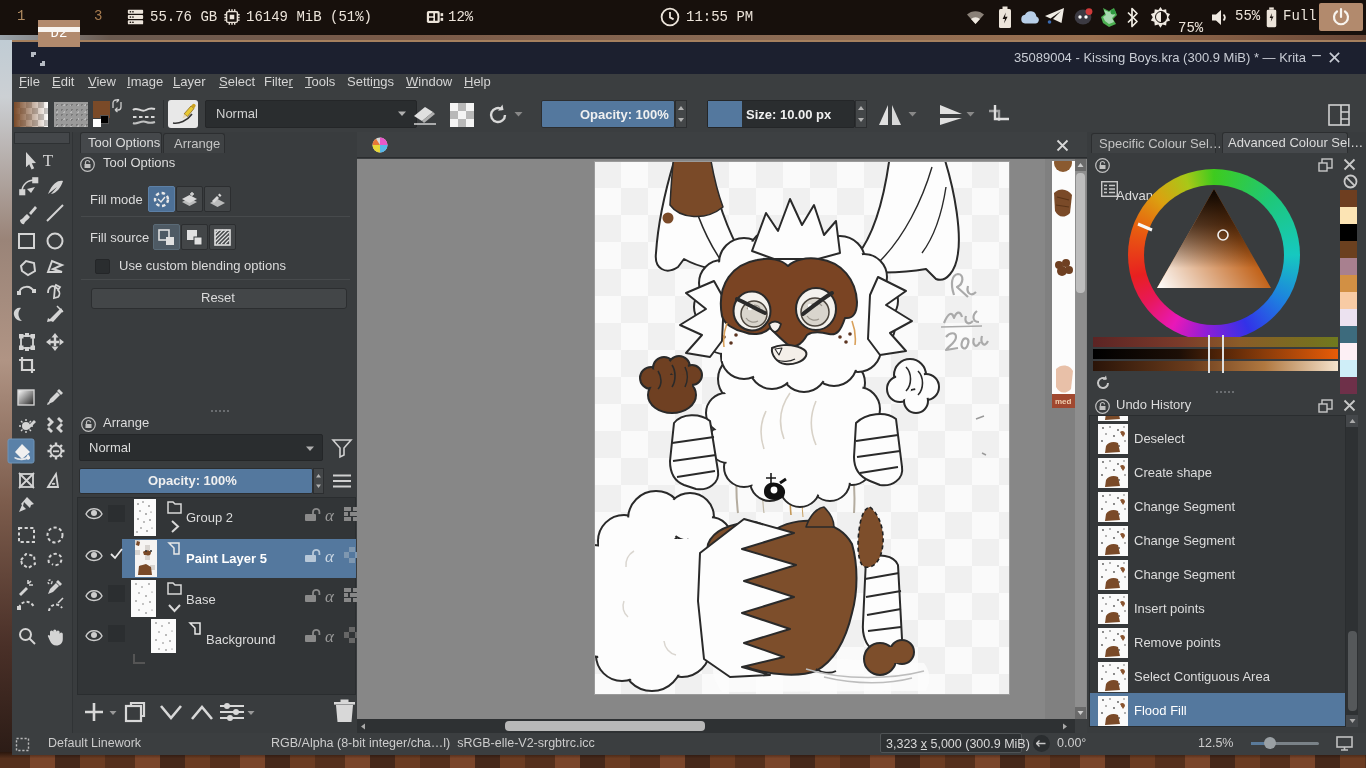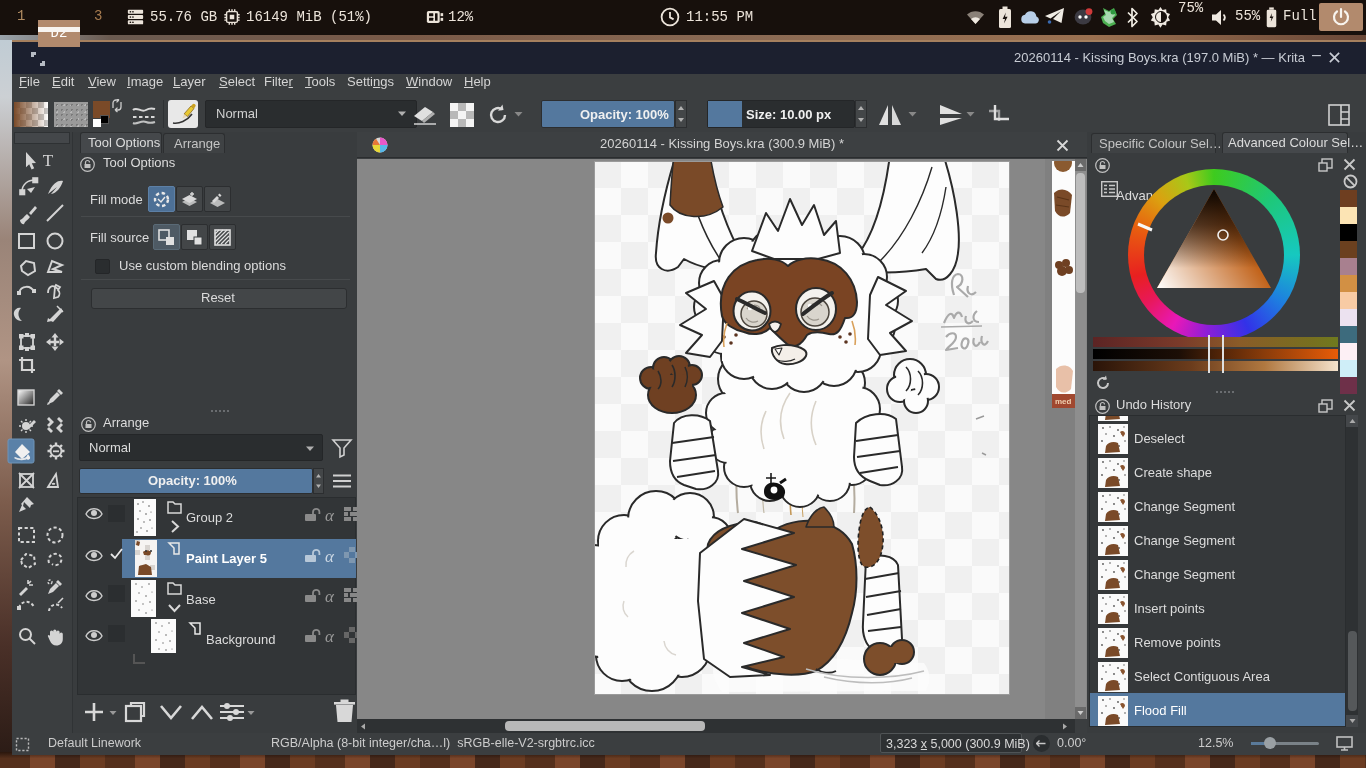--- a/index.html
+++ b/index.html
@@ -39,21 +39,21 @@
 <div id="wallL"></div>
 <div id="wallB"></div>
 <div id="winframe"></div>
 <div id="titlebar" class="abs">
   <svg class="abs" style="left:18px;top:9px" width="16" height="16" viewBox="0 0 16 16">
       <g fill="#c8ccd4">
         <path d="M1 1h5v3H4v2H1z" opacity="0.9"></path>
         <path d="M15 15h-5v-3h2v-2h3z" opacity="0.9"></path>
       </g>
     </svg>
-  <span class="abs" style="left:1002px;top:8px;">20260114 - Kissing Boys.kra (197.0 MiB) * — Krita</span>
+  <span class="abs" style="left:1002px;top:8px;">35089004 - Kissing Boys.kra (300.9 MiB) * — Krita</span>
   <span class="abs" style="left:1300px;top:4px;color:#c8ccd4;font-size:16px;">–</span>
   <svg class="abs" style="left:1316px;top:9px" width="13" height="13" viewBox="0 0 14 14">
       <path d="M2 2l10 10M12 2L2 12" stroke="#c8ccd4" stroke-width="1.8"></path>
     </svg>
 </div>
 <div id="menubar" class="abs">
   <span class="abs" style="left:7px"><u>F</u>ile</span>
   <span class="abs" style="left:40px"><u>E</u>dit</span>
   <span class="abs" style="left:76px"><u>V</u>iew</span>
   <span class="abs" style="left:115px"><u>I</u>mage</span>
@@ -639,21 +639,20 @@
 <div id="canvasarea" class="abs">
 
   <div class="abs" style="left:0;top:0;width:730px;height:26px;background:#3d4042;border-bottom:1px solid #2b2d2f;"></div>
   <svg class="abs" style="left:15px;top:5px" width="16" height="16" viewBox="0 0 16 16">
       <circle cx="8" cy="8" r="7.5" fill="#d8d8d8"></circle>
       <path d="M8 0.5A7.5 7.5 0 0 1 15.5 8L8 8z" fill="#e858c8"></path>
       <path d="M15.5 8A7.5 7.5 0 0 1 8 15.5L8 8z" fill="#58b8e8"></path>
       <path d="M8 15.5A7.5 7.5 0 0 1 0.5 8L8 8z" fill="#e8d838"></path>
       <path d="M0.5 8A7.5 7.5 0 0 1 4 1.7L8 8z" fill="#e87838"></path>
     </svg>
-  <span class="abs" style="left:0;top:4px;width:730px;text-align:center;color:#d4d4d4;">20260114 - Kissing Boys.kra (300.9 MiB) *</span>
   <svg class="abs" style="left:699px;top:7px" width="13" height="13" viewBox="0 0 13 13">
       <path d="M1.5 1.5l10 10M11.5 1.5l-10 10" stroke="#d8d8d8" stroke-width="1.8"></path>
     </svg>
 
   <div class="abs" style="left:0;top:27px;width:730px;height:560px;background:#878787;"></div>
 
   <svg class="abs" style="left:237px;top:29px" width="416" height="534" viewBox="0 0 416 534">
     <defs>
       <pattern id="chk" width="54" height="54" patternUnits="userSpaceOnUse">
         <rect width="54" height="54" fill="#fafafa"></rect>
@@ -1212,21 +1211,21 @@
     </svg>
   <svg class="abs" style="left:1126px;top:6px" width="13" height="23" viewBox="0 0 13 23">
       <path d="M2 6.5l9 9-5 5V2.5l5 5-9 9" stroke="#f0ece4" stroke-width="1.7" fill="none" stroke-linejoin="round"></path>
     </svg>
   <svg class="abs" style="left:1150px;top:6px" width="22" height="22" viewBox="0 0 22 22">
       <path d="M11 1l2.2 3.2 3.8-.9.4 3.9 3.7 1.3-2 3.4 2 3.4-3.7 1.3-.4 3.9-3.8-.9L11 23l-2.2-3.4-3.8.9-.4-3.9-3.7-1.3 2-3.4-2-3.4 3.7-1.3.4-3.9 3.8.9z" fill="#efe9e1" transform="scale(0.95)"></path>
       <path d="M11 5.5A5.5 5.5 0 0 1 11 16.5z" fill="#17100c"></path>
       <path d="M11 5.5A5.5 5.5 0 0 0 11 16.5z" fill="#efe9e1"></path>
       <circle cx="11" cy="11" r="5.5" fill="none" stroke="#17100c" stroke-width="1"></circle>
     </svg>
-  <span class="abs" style="left:1178px;top:0;">75%</span>
+  <span class="abs" style="left:1178px;top:20px;">75%</span>
   <svg class="abs" style="left:1212px;top:9px" width="16" height="17" viewBox="0 0 16 17">
       <path d="M0 5.5h4L9 1v15L4 11.5H0z" fill="#efe9e1"></path>
       <path d="M11.5 5.5a4.5 4.5 0 0 1 0 6" stroke="#efe9e1" stroke-width="1.8" fill="none"></path>
     </svg>
   <span class="abs" style="left:1235px;top:8px;">55%</span>
   <svg class="abs" style="left:1266px;top:6px" width="11" height="23" viewBox="0 0 12 23">
       <rect x="3.5" y="0.5" width="5" height="2.5" fill="#ece4da"></rect>
       <rect x="0.8" y="3" width="10.4" height="19" rx="1.5" fill="#ece4da"></rect>
       <path d="M6.6 6.5L4 12h2l-0.8 4 3-5.5H6z" fill="#17100c"></path>
     </svg>

